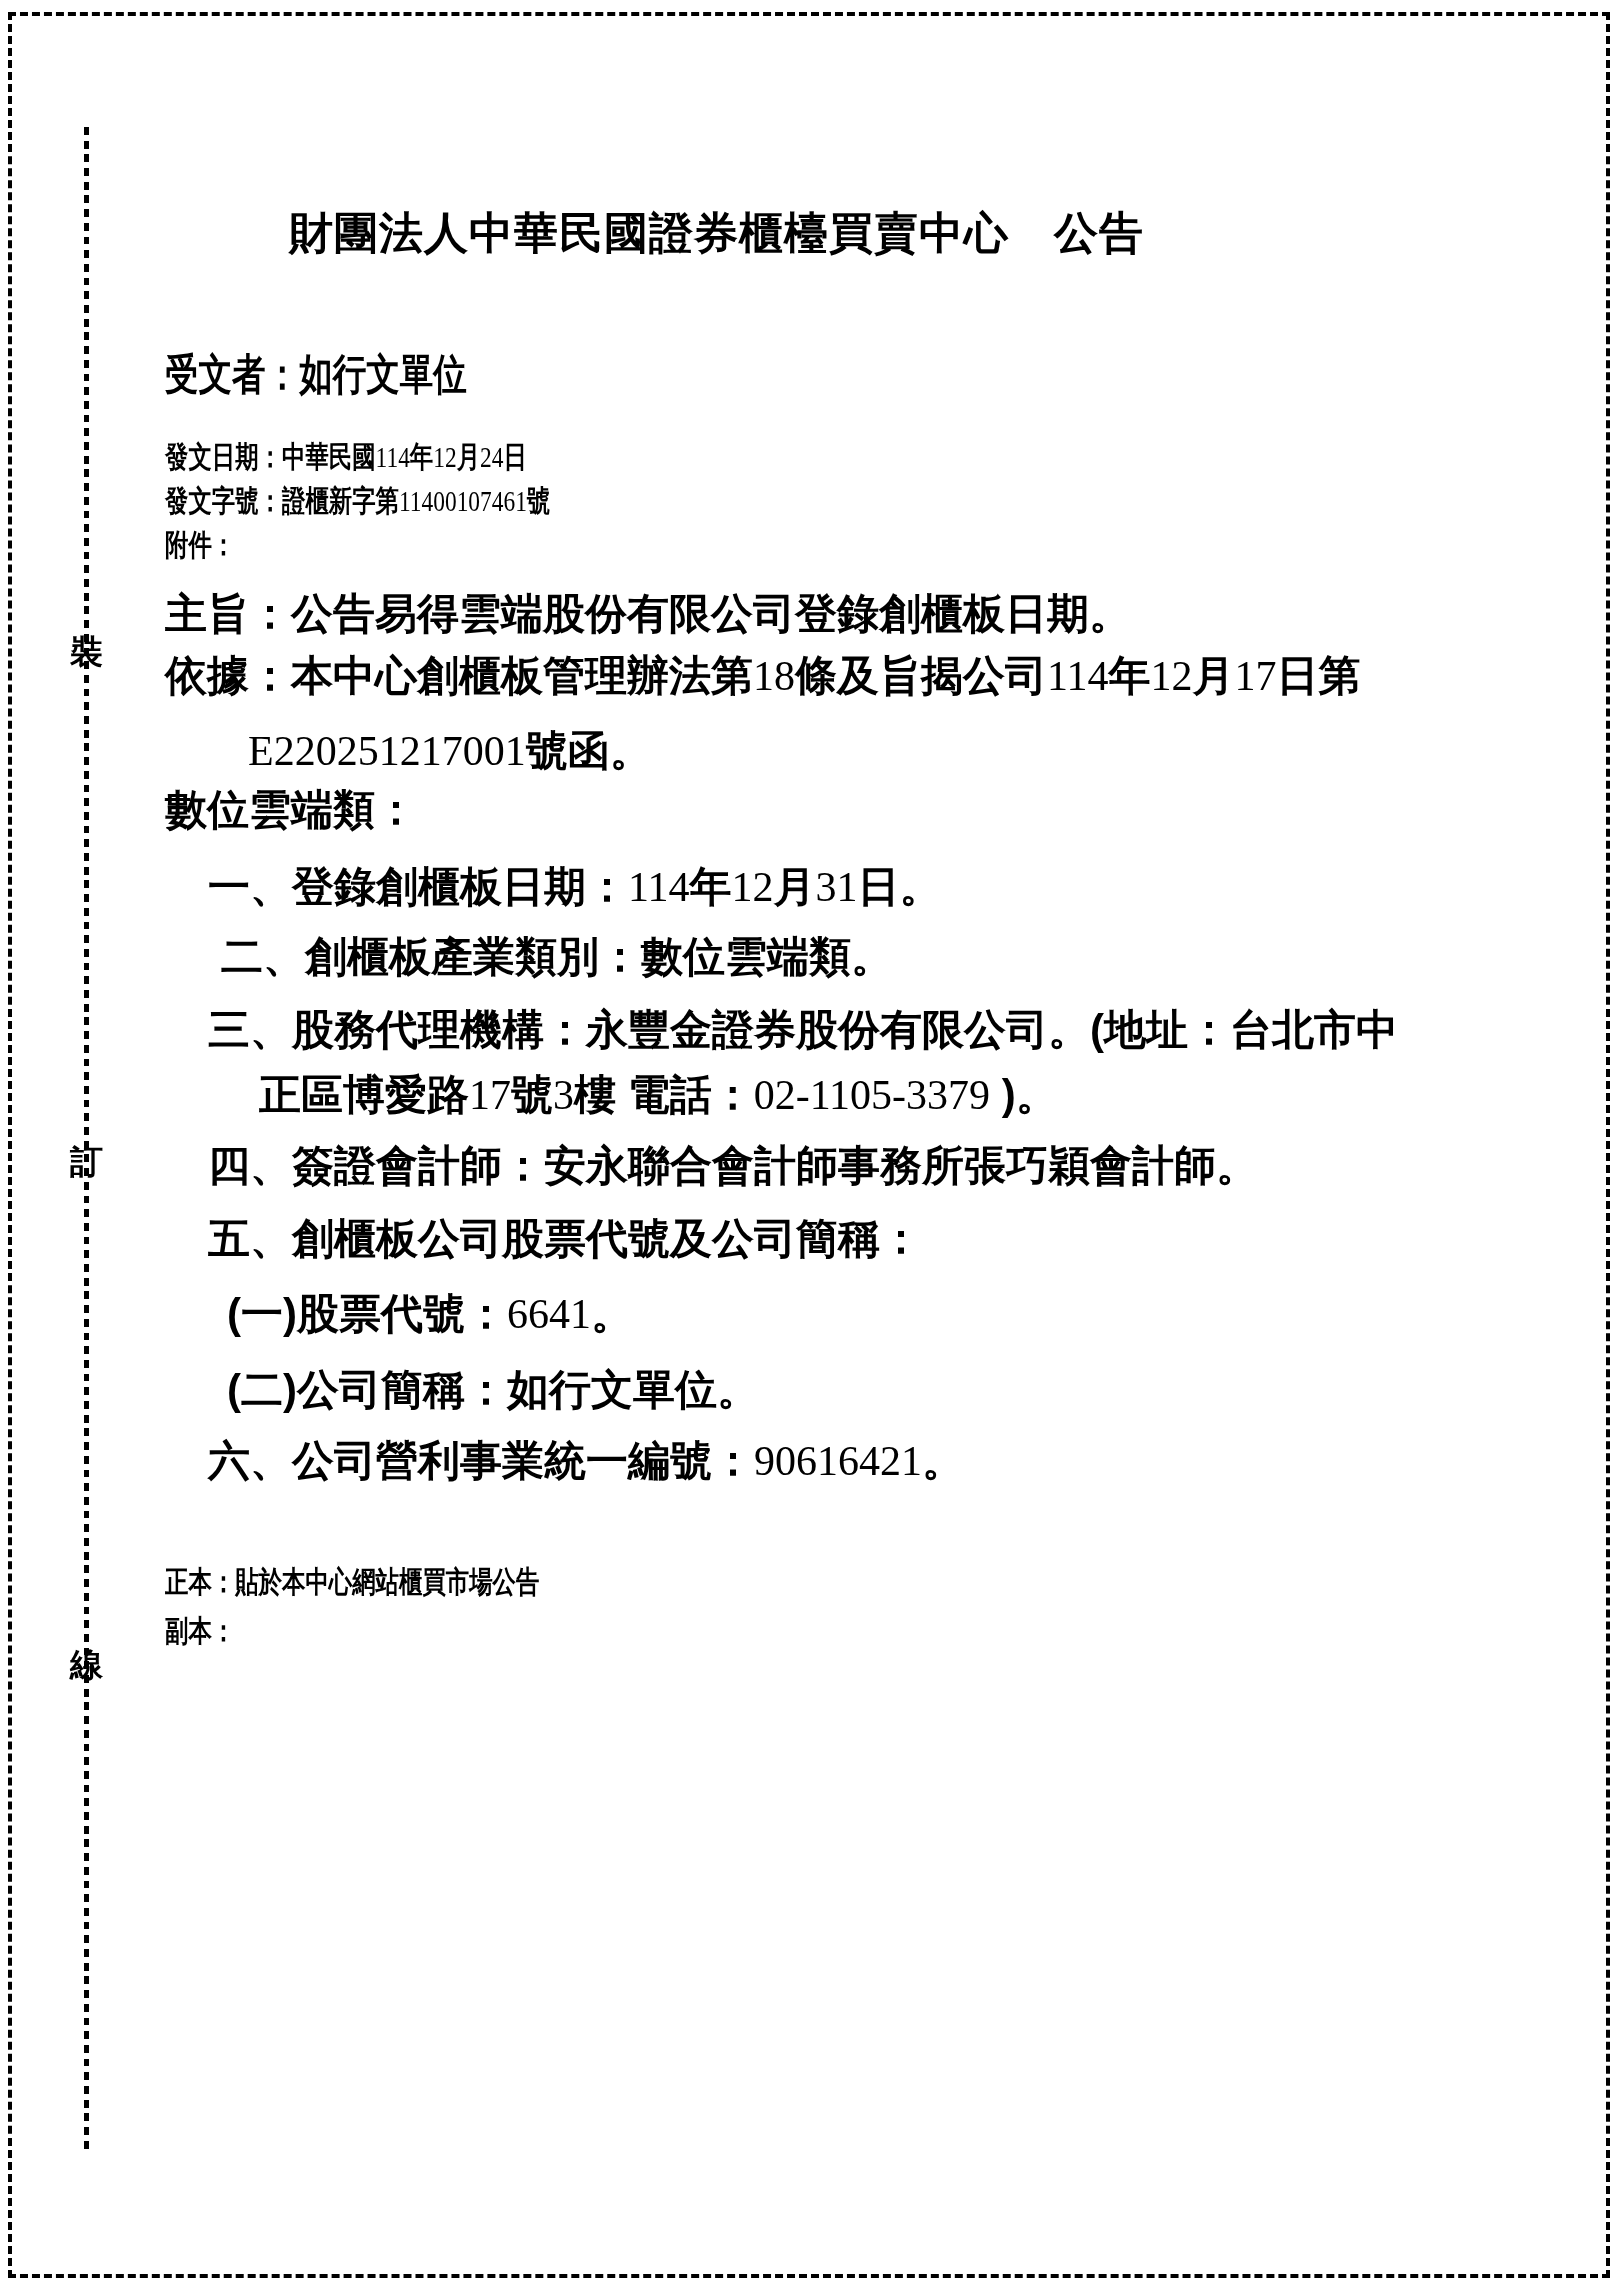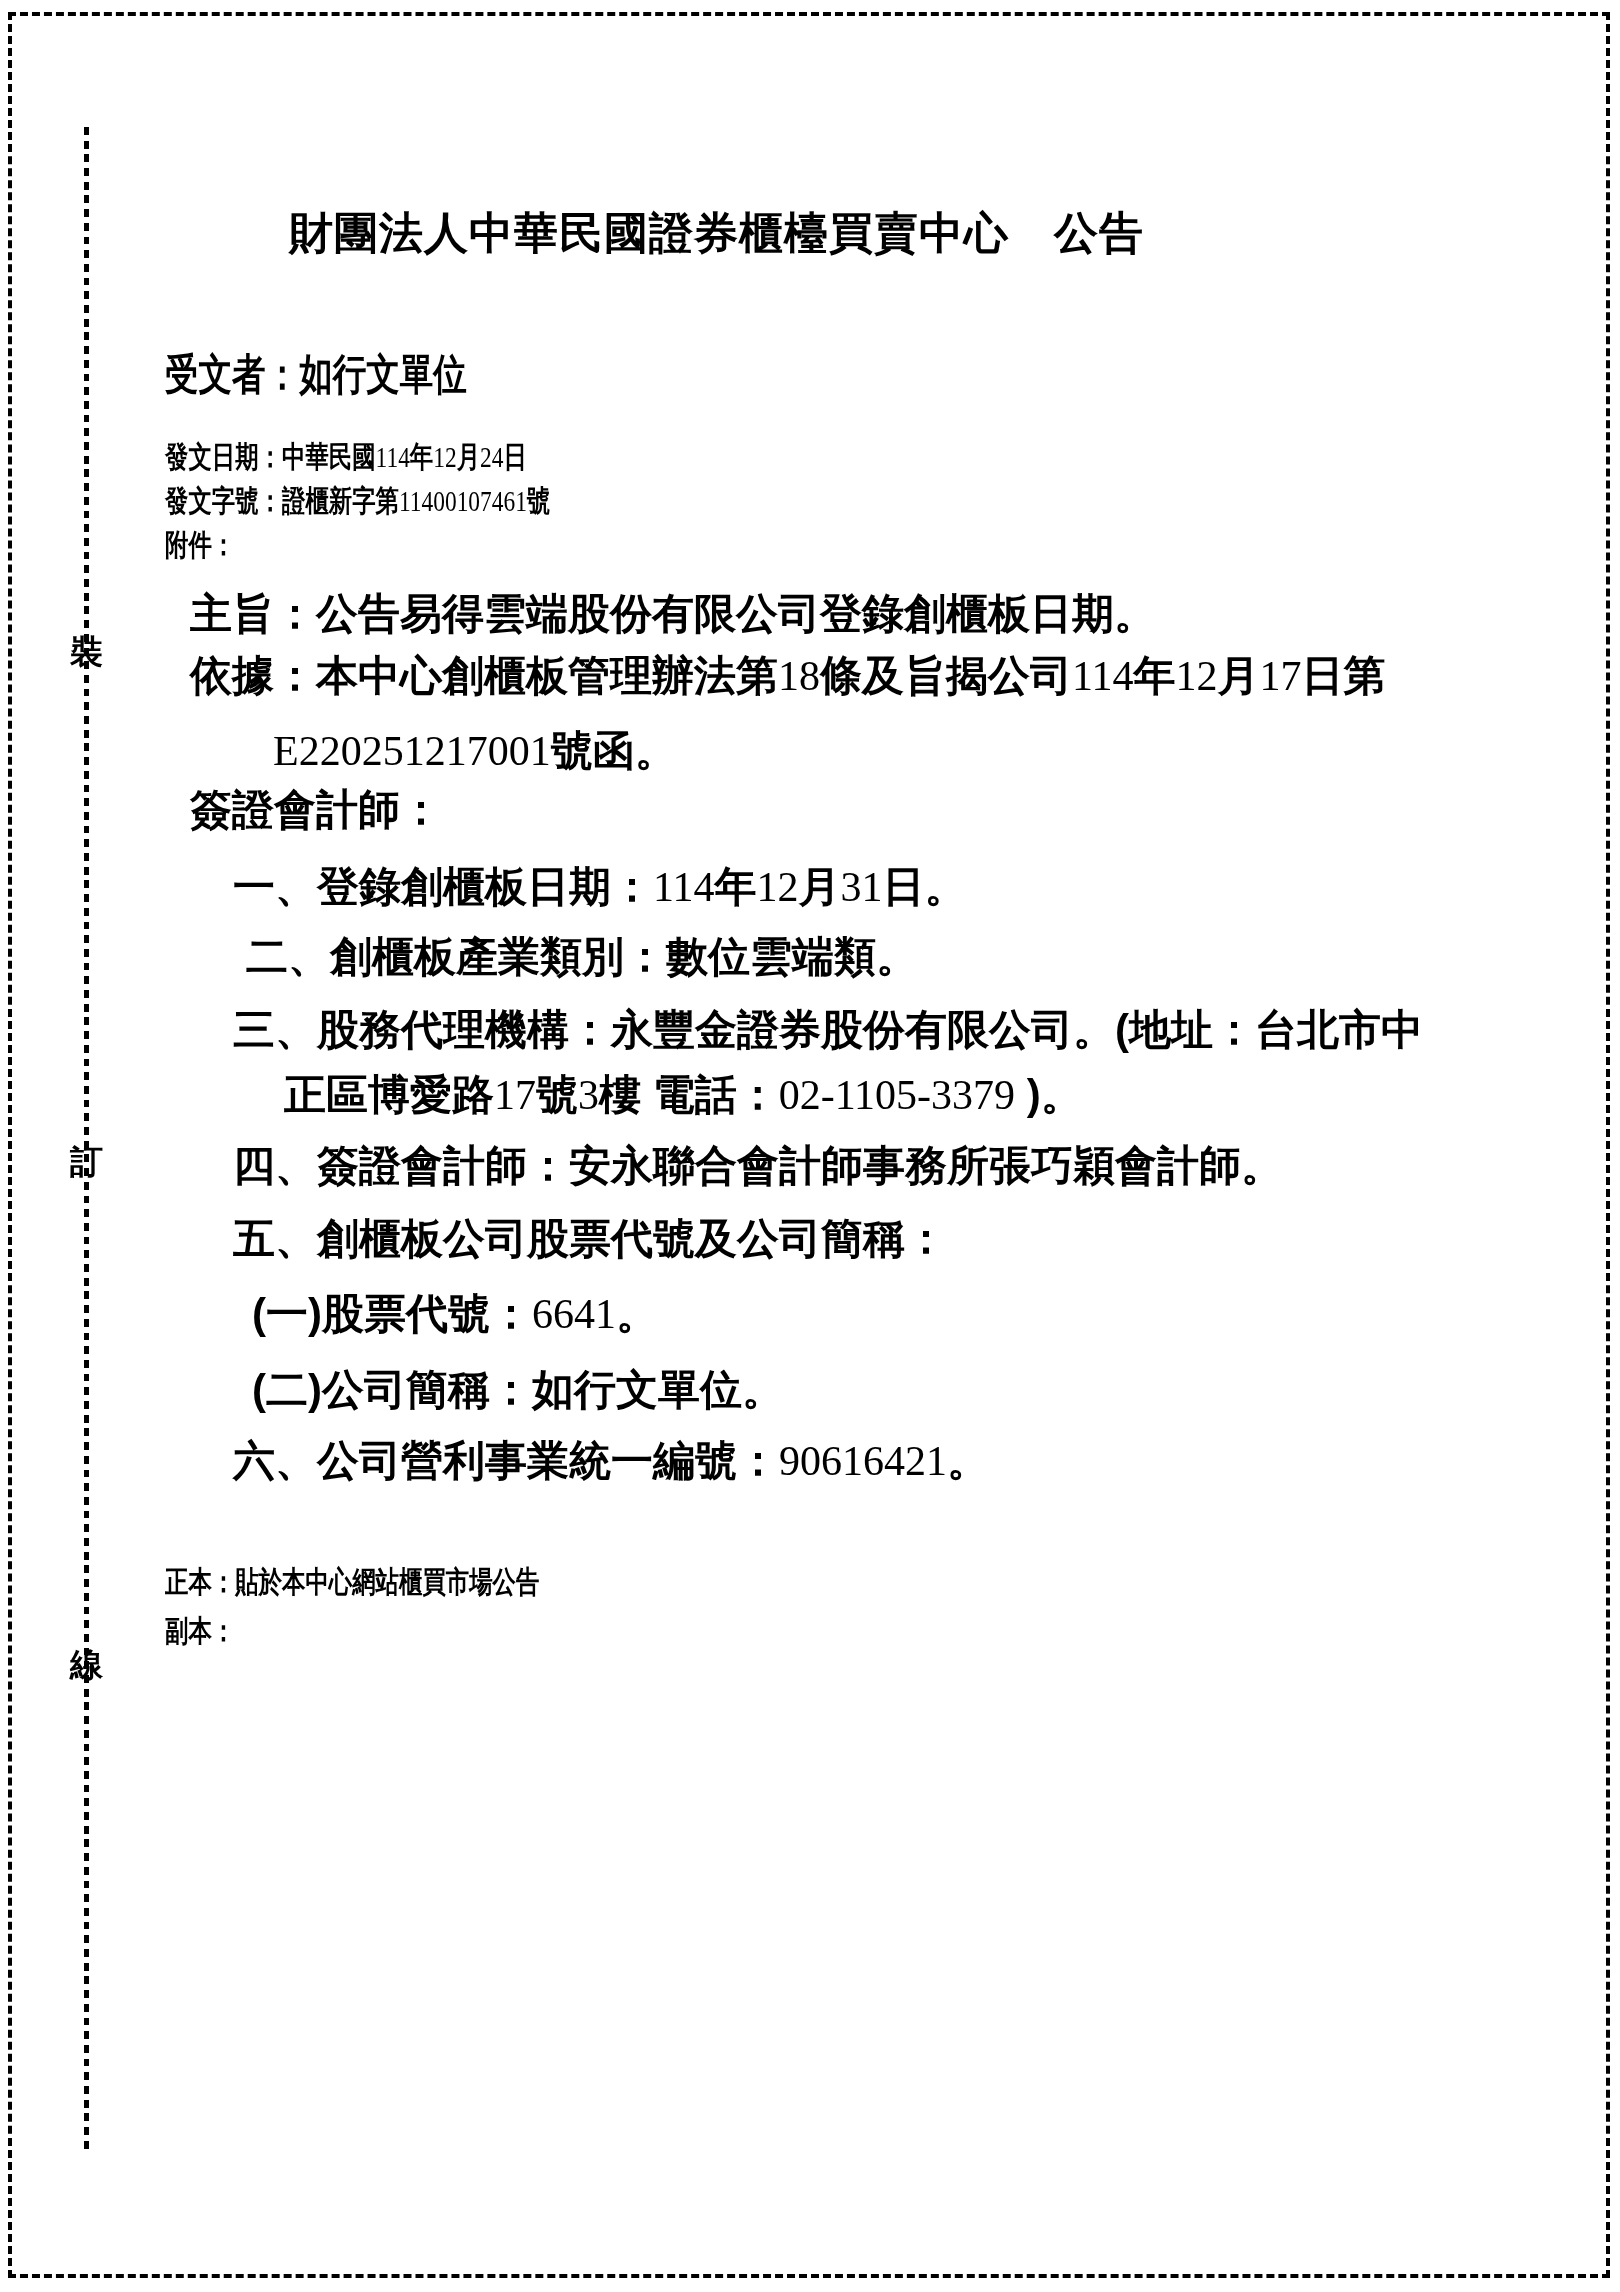--- a/index.html
+++ b/index.html
@@ -47,21 +47,21 @@
   }
   
   .sx { transform: scaleX(0.78); transform-origin: 0 0; }
   
   .num {
     font-family: "Liberation Serif", "DejaVu Serif", serif;
     font-weight: 400;
   }
   .t45 { font-size: 44px; }
   .t44 { font-size: 43px; }
-  .t43 { font-size: 42px; margin-left: 25px; }
+  .t43 { font-size: 42px; }
   .t31 { font-size: 30px; }
 </style>
 </head>
 <body>
 
 <div class="frame"></div>
 <div class="binding-line"></div>
 
 <div class="mark" style="top:635px">裝</div>
 <div class="mark" style="top:1145px">訂</div>
@@ -71,21 +71,21 @@
 
 <div class="ln t44 sx mix" style="left:165px; top:351px">受文者：如行文單位</div>
 
 <div class="ln t31 sx mix" style="left:165px; top:440px">發文日期：中華民國<span class="num">114</span>年<span class="num">12</span>月<span class="num">24</span>日</div>
 <div class="ln t31 sx mix" style="left:165px; top:484px">發文字號：證櫃新字第<span class="num">11400107461</span>號</div>
 <div class="ln t31 sx mix" style="left:165px; top:528px">附件：</div>
 
 <div class="ln t43 mix" style="left:165px; top:591px">主旨：公告易得雲端股份有限公司登錄創櫃板日期。</div>
 <div class="ln t43 mix" style="left:165px; top:653px">依據：本中心創櫃板管理辦法第<span class="num">18</span>條及旨揭公司<span class="num">114</span>年<span class="num">12</span>月<span class="num">17</span>日第</div>
 <div class="ln t43 mix" style="left:248px; top:728px"><span class="num">E220251217001</span>號函。</div>
-<div class="ln t43 mix" style="left:165px; top:787px">簽證會計師：</div>
+<div class="ln t43 mix" style="left:165px; top:787px">數位雲端類：</div>
 
 <div class="ln t43 mix" style="left:208px; top:864px">一、登錄創櫃板日期：<span class="num">114</span>年<span class="num">12</span>月<span class="num">31</span>日。</div>
 <div class="ln t43 mix" style="left:221px; top:934px">二、創櫃板產業類別：數位雲端類。</div>
 <div class="ln t43 mix" style="left:208px; top:1007px">三、股務代理機構：永豐金證券股份有限公司。(地址：台北市中</div>
 <div class="ln t43 mix" style="left:259px; top:1072px">正區博愛路<span class="num">17</span>號<span class="num">3</span>樓 電話：<span class="num">02-1105-3379</span> )。</div>
 <div class="ln t43 mix" style="left:208px; top:1143px">四、簽證會計師：安永聯合會計師事務所張巧穎會計師。</div>
 <div class="ln t43 mix" style="left:208px; top:1216px">五、創櫃板公司股票代號及公司簡稱：</div>
 <div class="ln t43 mix" style="left:227px; top:1291px">(一)股票代號：<span class="num">6641</span>。</div>
 <div class="ln t43 mix" style="left:227px; top:1367px">(二)公司簡稱：如行文單位。</div>
 <div class="ln t43 mix" style="left:208px; top:1438px">六、公司營利事業統一編號：<span class="num">90616421</span>。</div>

